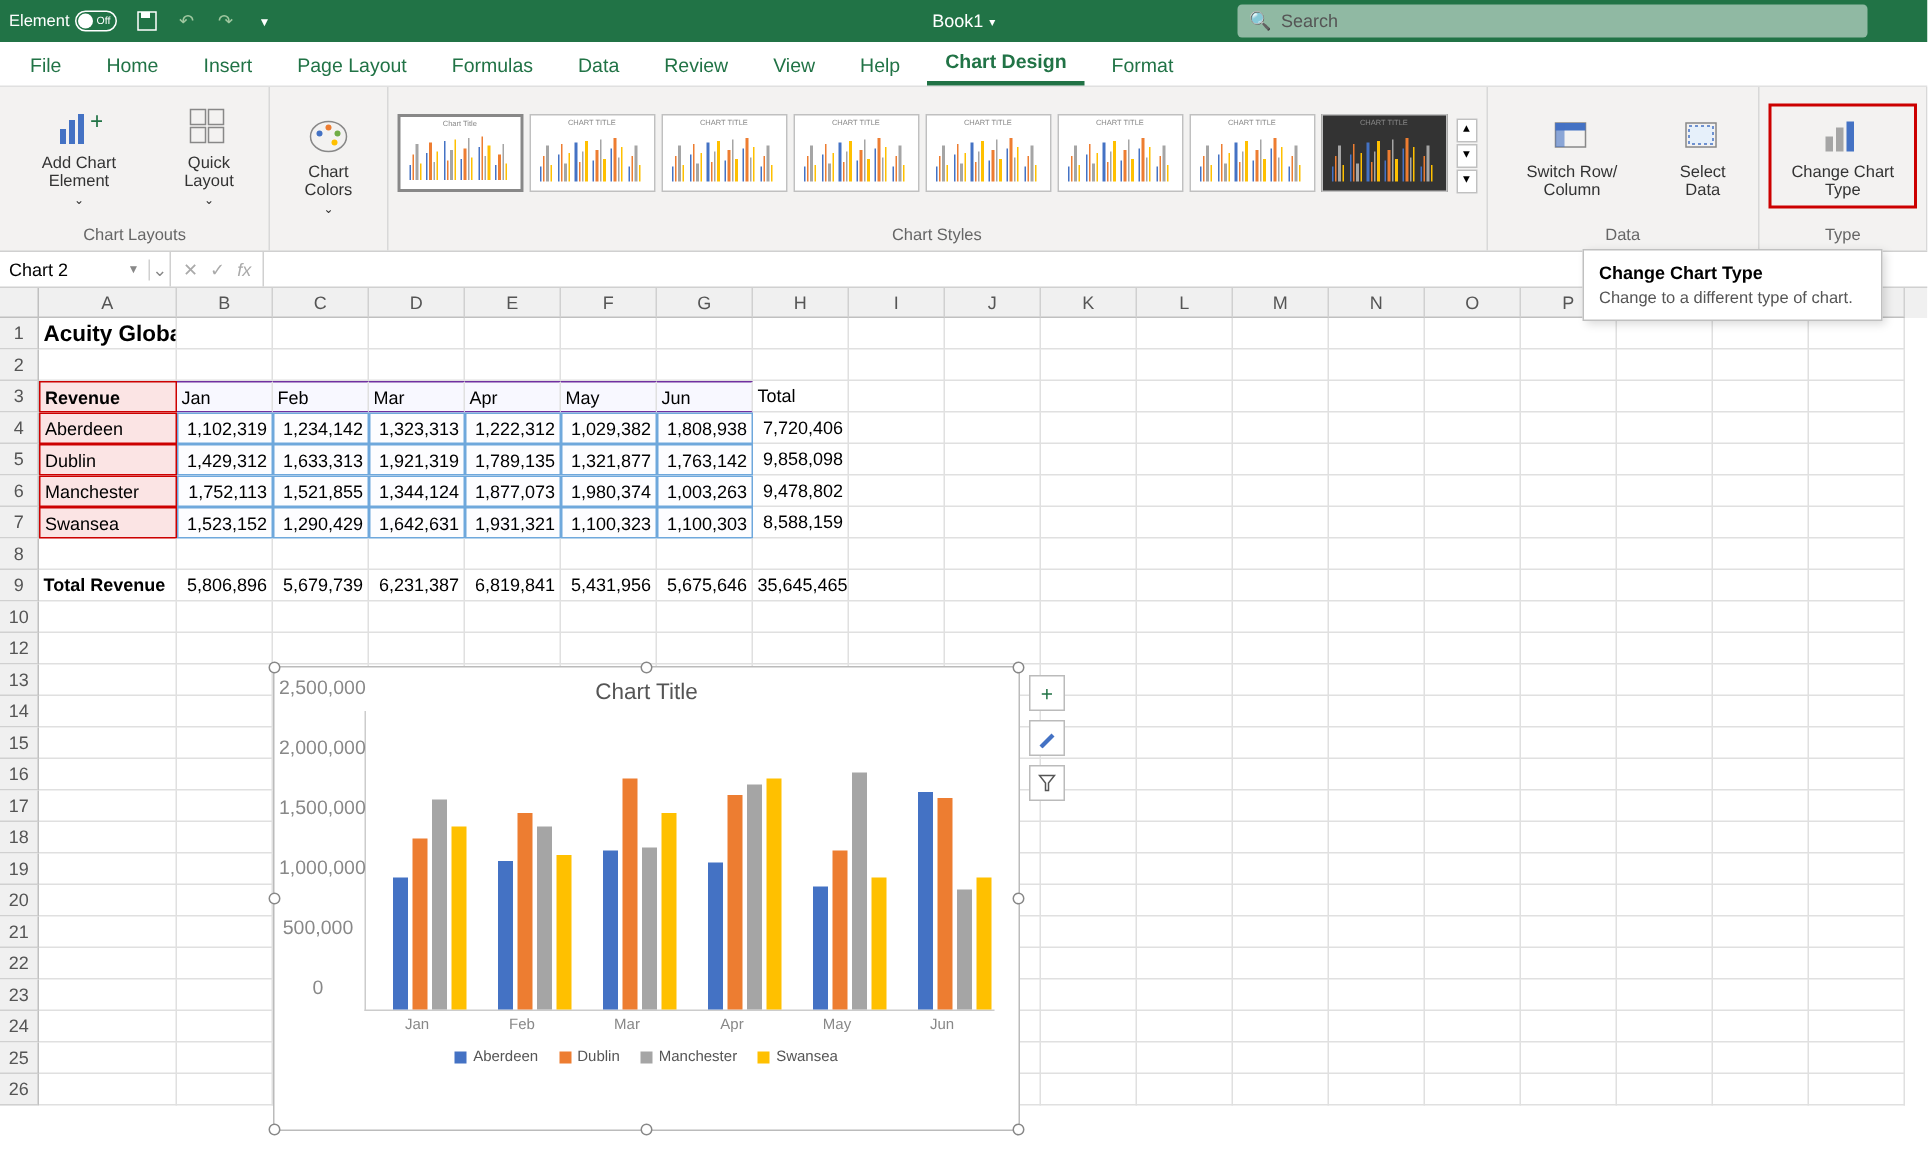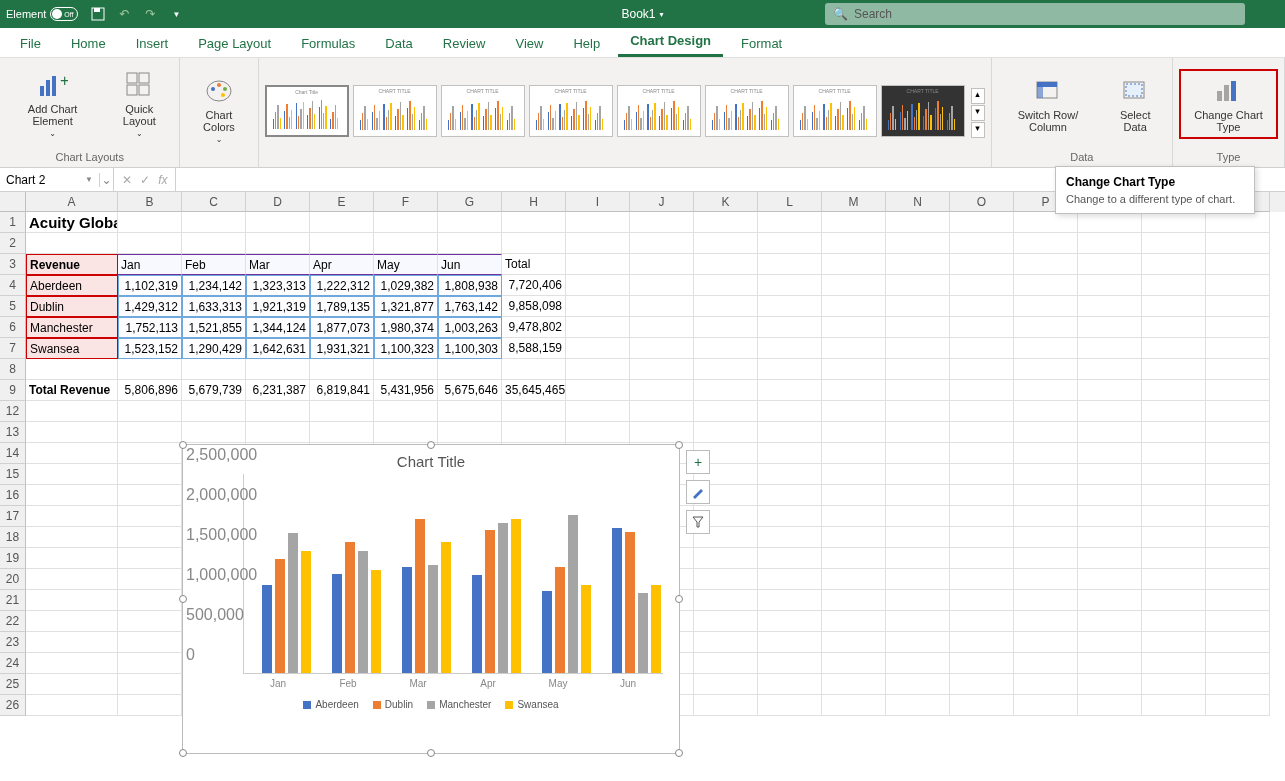--- a/index.html
+++ b/index.html
@@ -62,21 +62,21 @@
 .cell.title { font-size: 15px; font-weight: 700; }
 .cell.hdr-red { background: #fbe4e4; border: 1px solid #c00; }
 .cell.hdr-purple { border-top: 1px solid #7030a0; border-bottom: 1px solid #7030a0; background:#f8f8ff;}
 .cell.data-blue { border: 0.5px solid #6fa8dc; background: #fdfdff; }
 
 
 .chart-container { position: absolute; left: 182px; top: 252px; width: 498px; height: 310px; border: 1px solid #bbb; background: #fff; }
 .chart-handles .h { position: absolute; width: 8px; height: 8px; background: #fff; border: 1px solid #888; border-radius: 50%; }
 .chart-title { text-align: center; font-size: 15px; color: #555; padding: 8px 0 4px; }
 .plot { position: relative; height: 200px; margin: 0 16px 0 60px; border-left: 1px solid #ccc; border-bottom: 1px solid #ccc; }
-.ytick { position: absolute; left: -58px; width: 52px; text-align: left; font-size: 16px; color: #888; transform: translateY(-50%); }
+.ytick { position: absolute; left: -58px; width: 52px; text-align: center; font-size: 13px; color: #888; transform: translateY(-50%); }
 .bar-group { position: absolute; bottom: 0; display: flex; gap: 3px; align-items: flex-end; }
 .bar { width: 10px; }
 .bar.s0 { background: #4472c4; }
 .bar.s1 { background: #ed7d31; }
 .bar.s2 { background: #a5a5a5; }
 .bar.s3 { background: #ffc000; }
 .xlabels { display: flex; margin-left: 60px; margin-right: 16px; }
 .xlabel { flex: 1; text-align: center; font-size: 10px; color: #888; padding-top: 4px; }
 .legend { display: flex; justify-content: center; gap: 14px; padding: 10px 0; font-size: 10px; color: #555; }
 .legend-item { display: flex; align-items: center; gap: 4px; }
@@ -446,20 +446,21 @@
             <div class="mini-bar" style="background: rgb(255, 192, 0); height: 11px;"></div>
             <div style="width: 2px;"></div>
           </div>
         </div>
       <div style="display:flex;flex-direction:column;gap:1px">
         <div style="width:14px;height:16px;border:1px solid #c0c0c0;text-align:center;font-size:9px;background:#fff">▴</div>
         <div style="width:14px;height:16px;border:1px solid #c0c0c0;text-align:center;font-size:9px;background:#fff">▾</div>
         <div style="width:14px;height:16px;border:1px solid #c0c0c0;text-align:center;font-size:9px;background:#fff">▾</div>
       </div>
     </div>
+    <div class="rgroup-label">Chart Styles</div>
   </div>
   <div class="rgroup">
     <div class="rgroup-content">
       <div class="rbtn">
           <div class="ricon">
             <svg width="26" height="22">
               <rect x="2" y="2" width="20" height="16" fill="none" stroke="#888"></rect>
               <rect x="2" y="2" width="20" height="5" fill="#4472c4"></rect>
               <rect x="2" y="2" width="6" height="16" fill="#4472c4" opacity="0.6"></rect>
             </svg>
@@ -729,20 +730,42 @@
         <div class="cell"></div>
         <div class="cell"></div>
         <div class="cell"></div>
         <div class="cell"></div>
         <div class="cell"></div>
         <div class="cell"></div>
         <div class="cell"></div>
         <div class="cell"></div>
       </div>
       <div class="row">
+        <div class="row-h">10</div>
+        <div class="cell wide"></div>
+        <div class="cell"></div>
+        <div class="cell"></div>
+        <div class="cell"></div>
+        <div class="cell"></div>
+        <div class="cell"></div>
+        <div class="cell"></div>
+        <div class="cell"></div>
+        <div class="cell"></div>
+        <div class="cell"></div>
+        <div class="cell"></div>
+        <div class="cell"></div>
+        <div class="cell"></div>
+        <div class="cell"></div>
+        <div class="cell"></div>
+        <div class="cell"></div>
+        <div class="cell"></div>
+        <div class="cell"></div>
+        <div class="cell"></div>
+      </div>
+      <div class="row">
         <div class="row-h">12</div>
         <div class="cell wide"></div>
         <div class="cell"></div>
         <div class="cell"></div>
         <div class="cell"></div>
         <div class="cell"></div>
         <div class="cell"></div>
         <div class="cell"></div>
         <div class="cell"></div>
         <div class="cell"></div>

